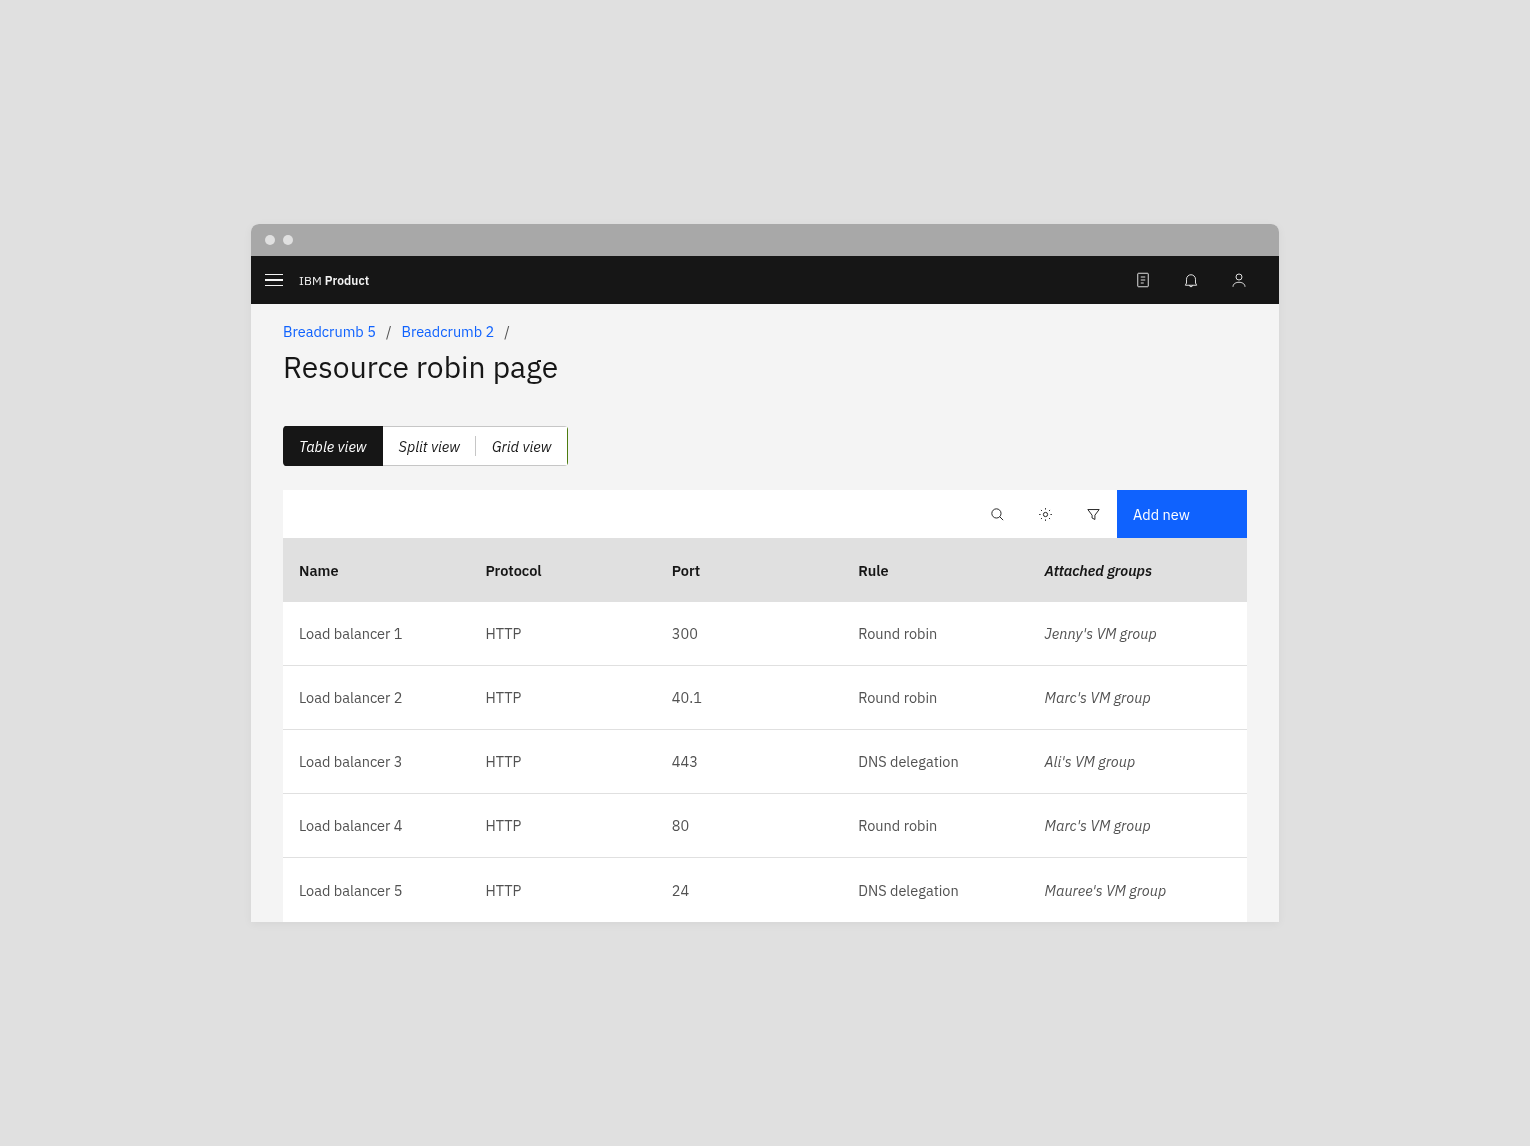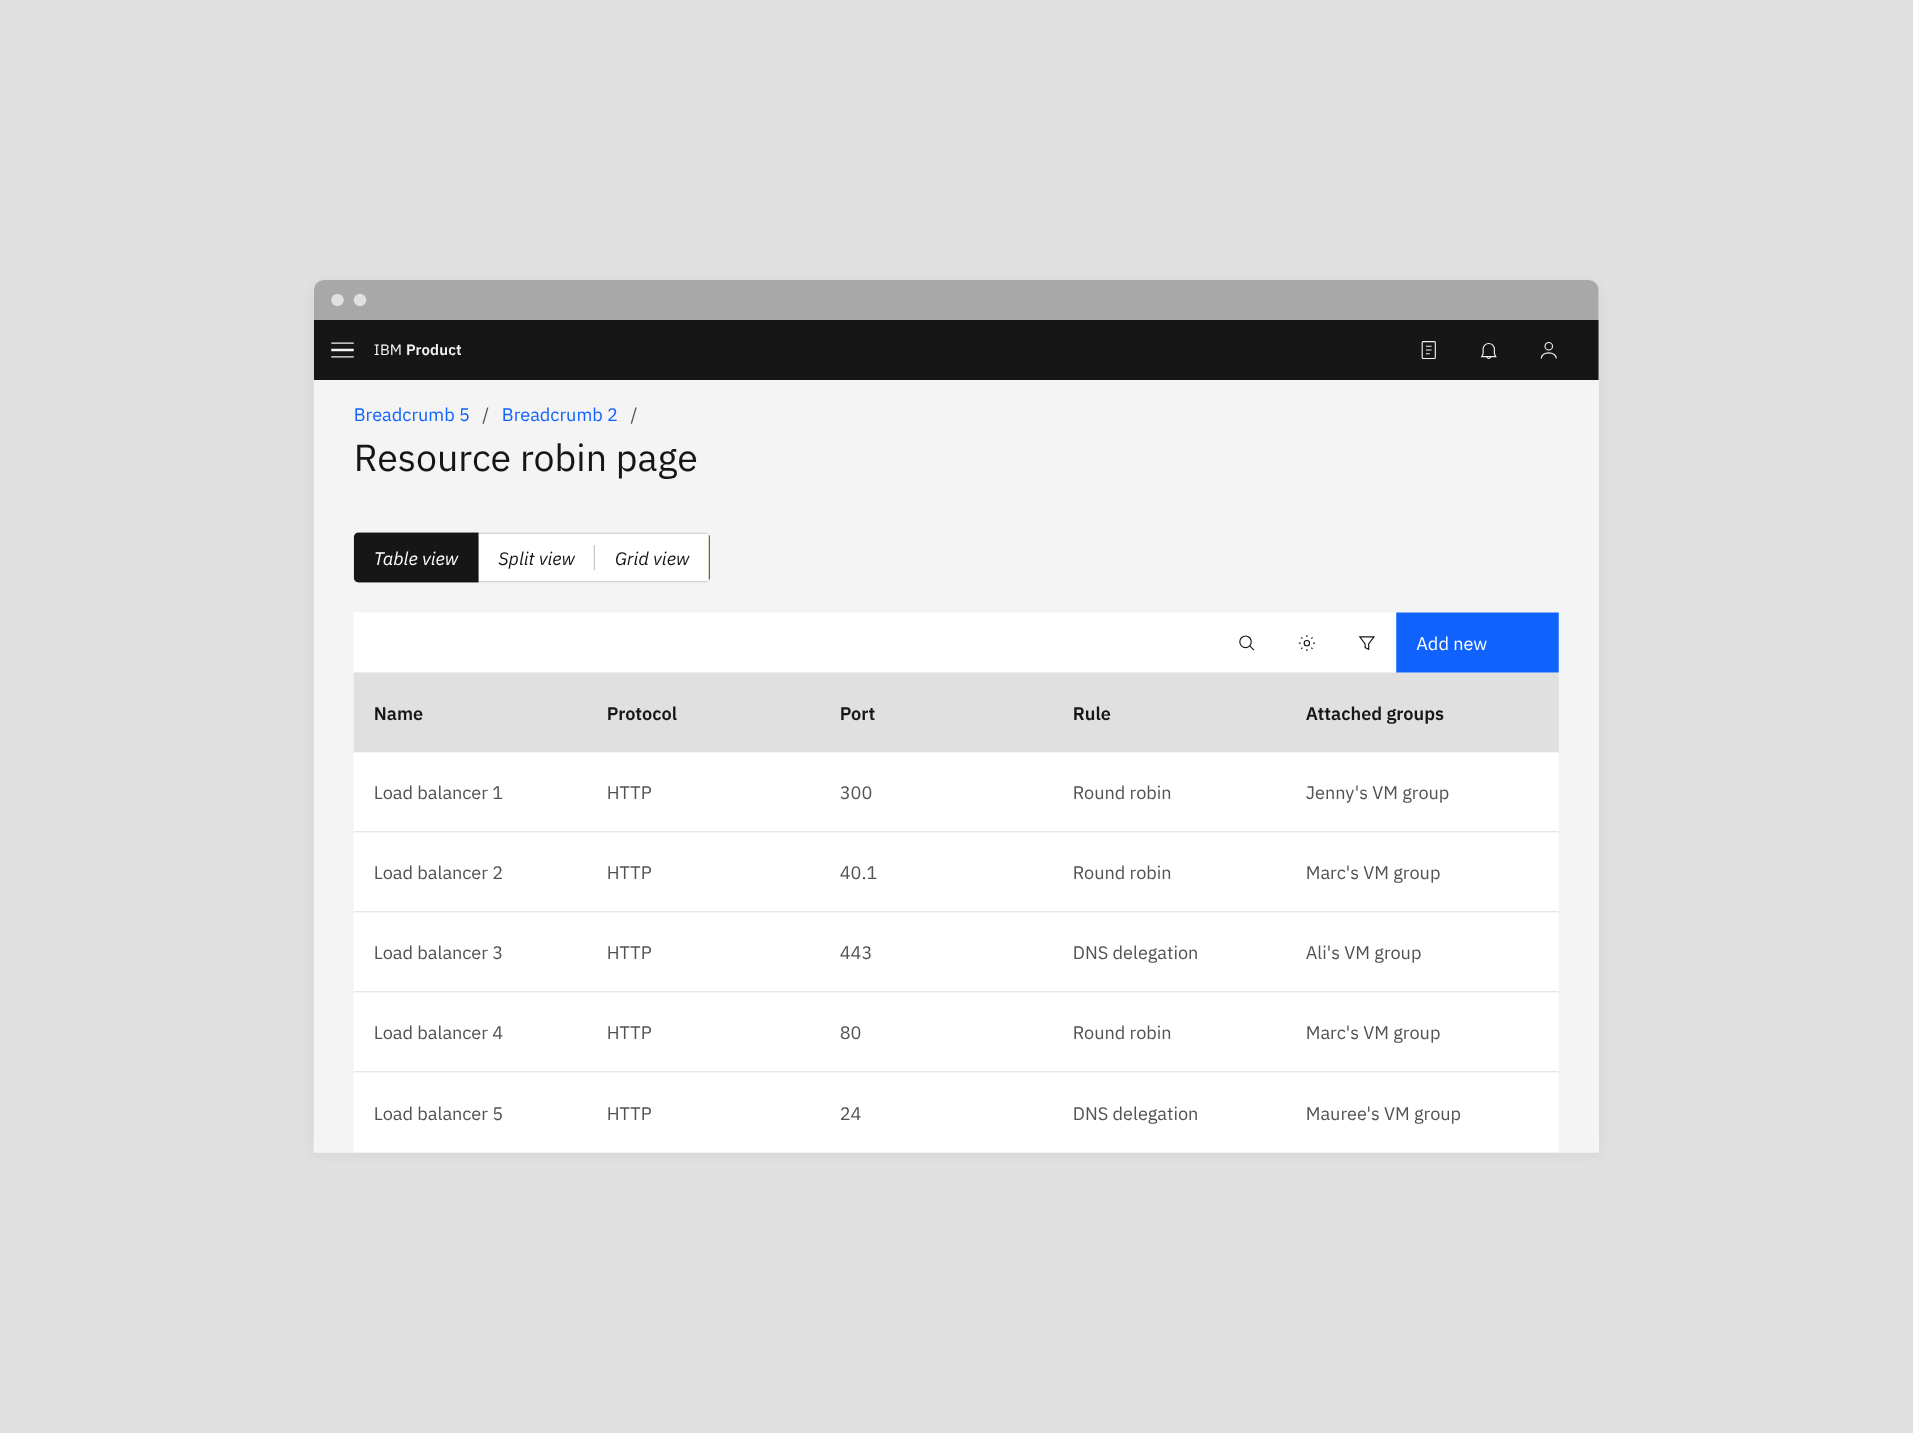--- a/index.html
+++ b/index.html
@@ -179,21 +179,21 @@
     padding: 0 16px;
     border-bottom: 1px solid #e0e0e0;
     font-size: 14.5px;
     color: #525252;
   }
   .trow:last-child { border-bottom: none; }
   .col-name { width: 20%; }
   .col-protocol { width: 20%; }
   .col-port { width: 20%; }
   .col-rule { width: 20%; }
-  .col-groups { width: 20%; }
+  .col-groups { width: 20%; font-style: italic; }
 </style>
 </head>
 <body>
 
 <div class="browser">
   <div class="browser-chrome">
     <div class="browser-dot"></div>
     <div class="browser-dot"></div>
   </div>
 

